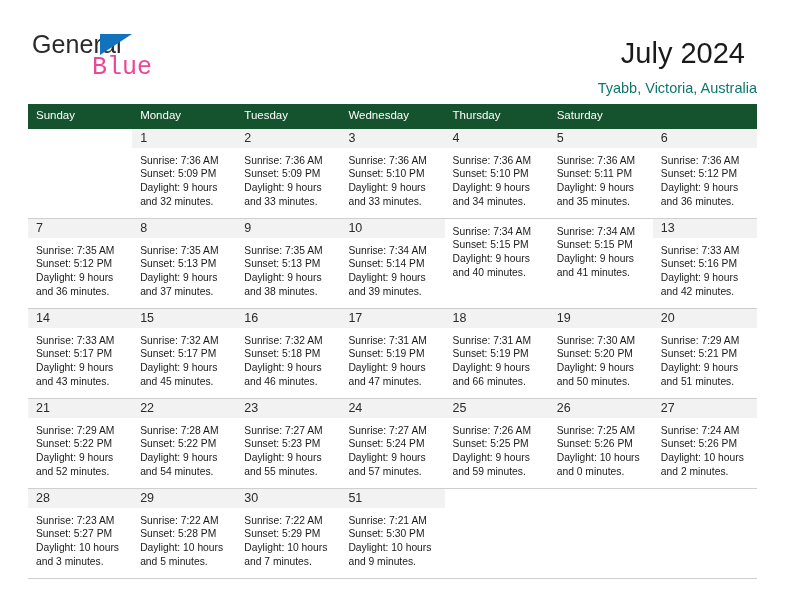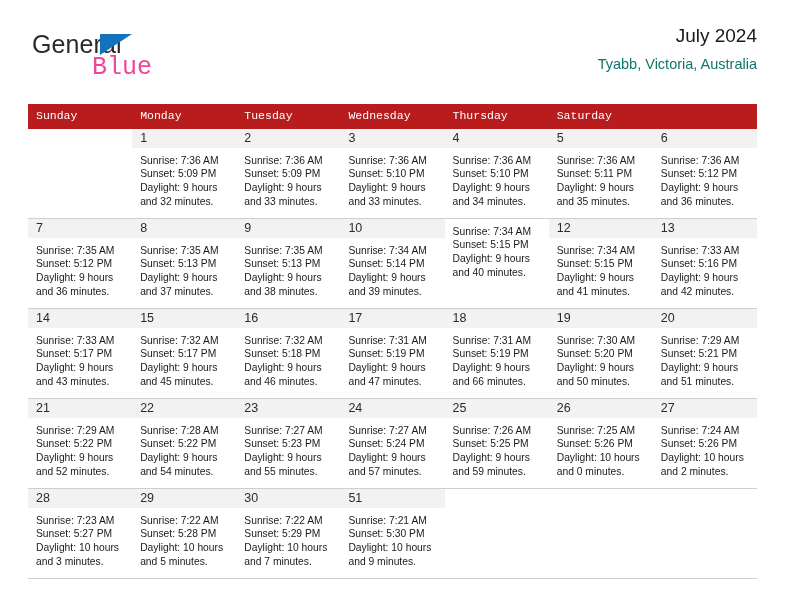--- a/index.html
+++ b/index.html
@@ -64,46 +64,45 @@
     line-height: 1;
     font-family: Liberation Mono, monospace;
   }
   .title-wrap {
     position: absolute;
     right: 0;
     top: 0;
     text-align: right;
   }
   .cal-title {
-    font-size: 19px;
+    font-size: 29px;
     color: #1a1a1a;
     line-height: 1.05;
     font-weight: normal;
-    margin: 0;
+    margin: 12px;
     white-space: nowrap;
   }
   .cal-subtitle {
     font-size: 14.5px;
     color: #0f766e;
     margin-top: 10px;
     white-space: nowrap;
   }
 
   
   .calendar {
     position: absolute;
     left: 28px;
     top: 104px;
     width: 729px;
   }
   .weekdays {
     display: grid;
     grid-template-columns: repeat(7, 1fr);
-    background: #b91c1c;
-    font-family: Liberation Mono, monospace;
+    background: #14532d;
   }
   .weekday {
     color: #ffffff;
     font-size: 11.5px;
     padding: 5px 0 6px 8px;
     line-height: 1.2;
   }
   .week-row {
     display: grid;
     grid-template-columns: repeat(7, 1fr);
@@ -294,23 +293,20 @@
           </div>
           <div class="day-cell filled">
             <div class="day-info">
               <div>Sunrise: 7:34 AM</div>
               <div>Sunset: 5:15 PM</div>
               <div>Daylight: 9 hours</div>
               <div>and 40 minutes.</div>
             </div>
           </div>
           <div class="day-cell filled">
-            <div class="daynum-band">
-              <span class="daynum">12</span>
-            </div>
             <div class="day-info">
               <div>Sunrise: 7:34 AM</div>
               <div>Sunset: 5:15 PM</div>
               <div>Daylight: 9 hours</div>
               <div>and 41 minutes.</div>
             </div>
           </div>
           <div class="day-cell filled">
             <div class="daynum-band">
               <span class="daynum">13</span>

